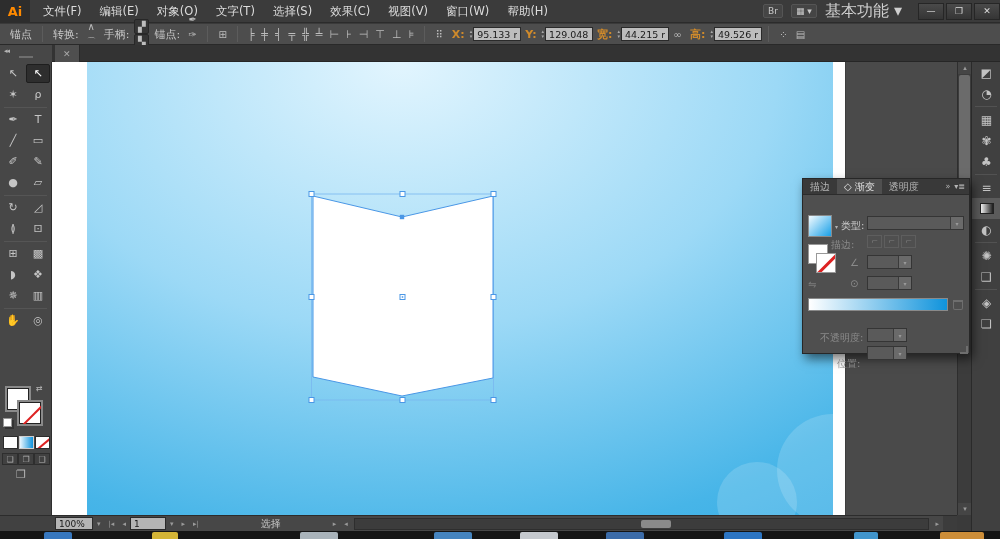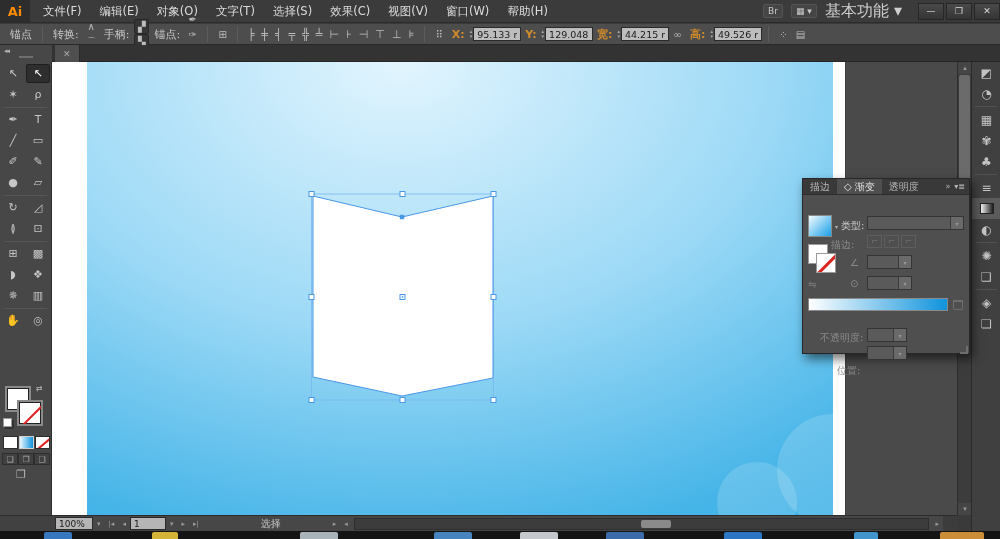--- a/index.html
+++ b/index.html
@@ -415,21 +415,21 @@
         </div>
 
       <div id="gp-bar"></div>
       <div id="gp-trash"></div>
 
       <span class="gp-label disabled" style="left:17px; top:136px;">不透明度:</span>
       <div class="gp-drop" style="left:64px; top:133px; width:40px;">
           <span class="dd-btn">▾</span>
         </div>
 
-      <span class="gp-label disabled" style="left:34px; top:169px;">位置:</span>
+      <span class="gp-label disabled" style="left:34px; top:162px;">位置:</span>
       <div class="gp-drop" style="left:64px; top:151px; width:40px;">
           <span class="dd-btn">▾</span>
         </div>
 
       <div id="gp-grip"></div>
     </div>
   </div>
 
   <div id="statusbar">
     <div style="width:55px; height:16px; background:#414141;"></div>

